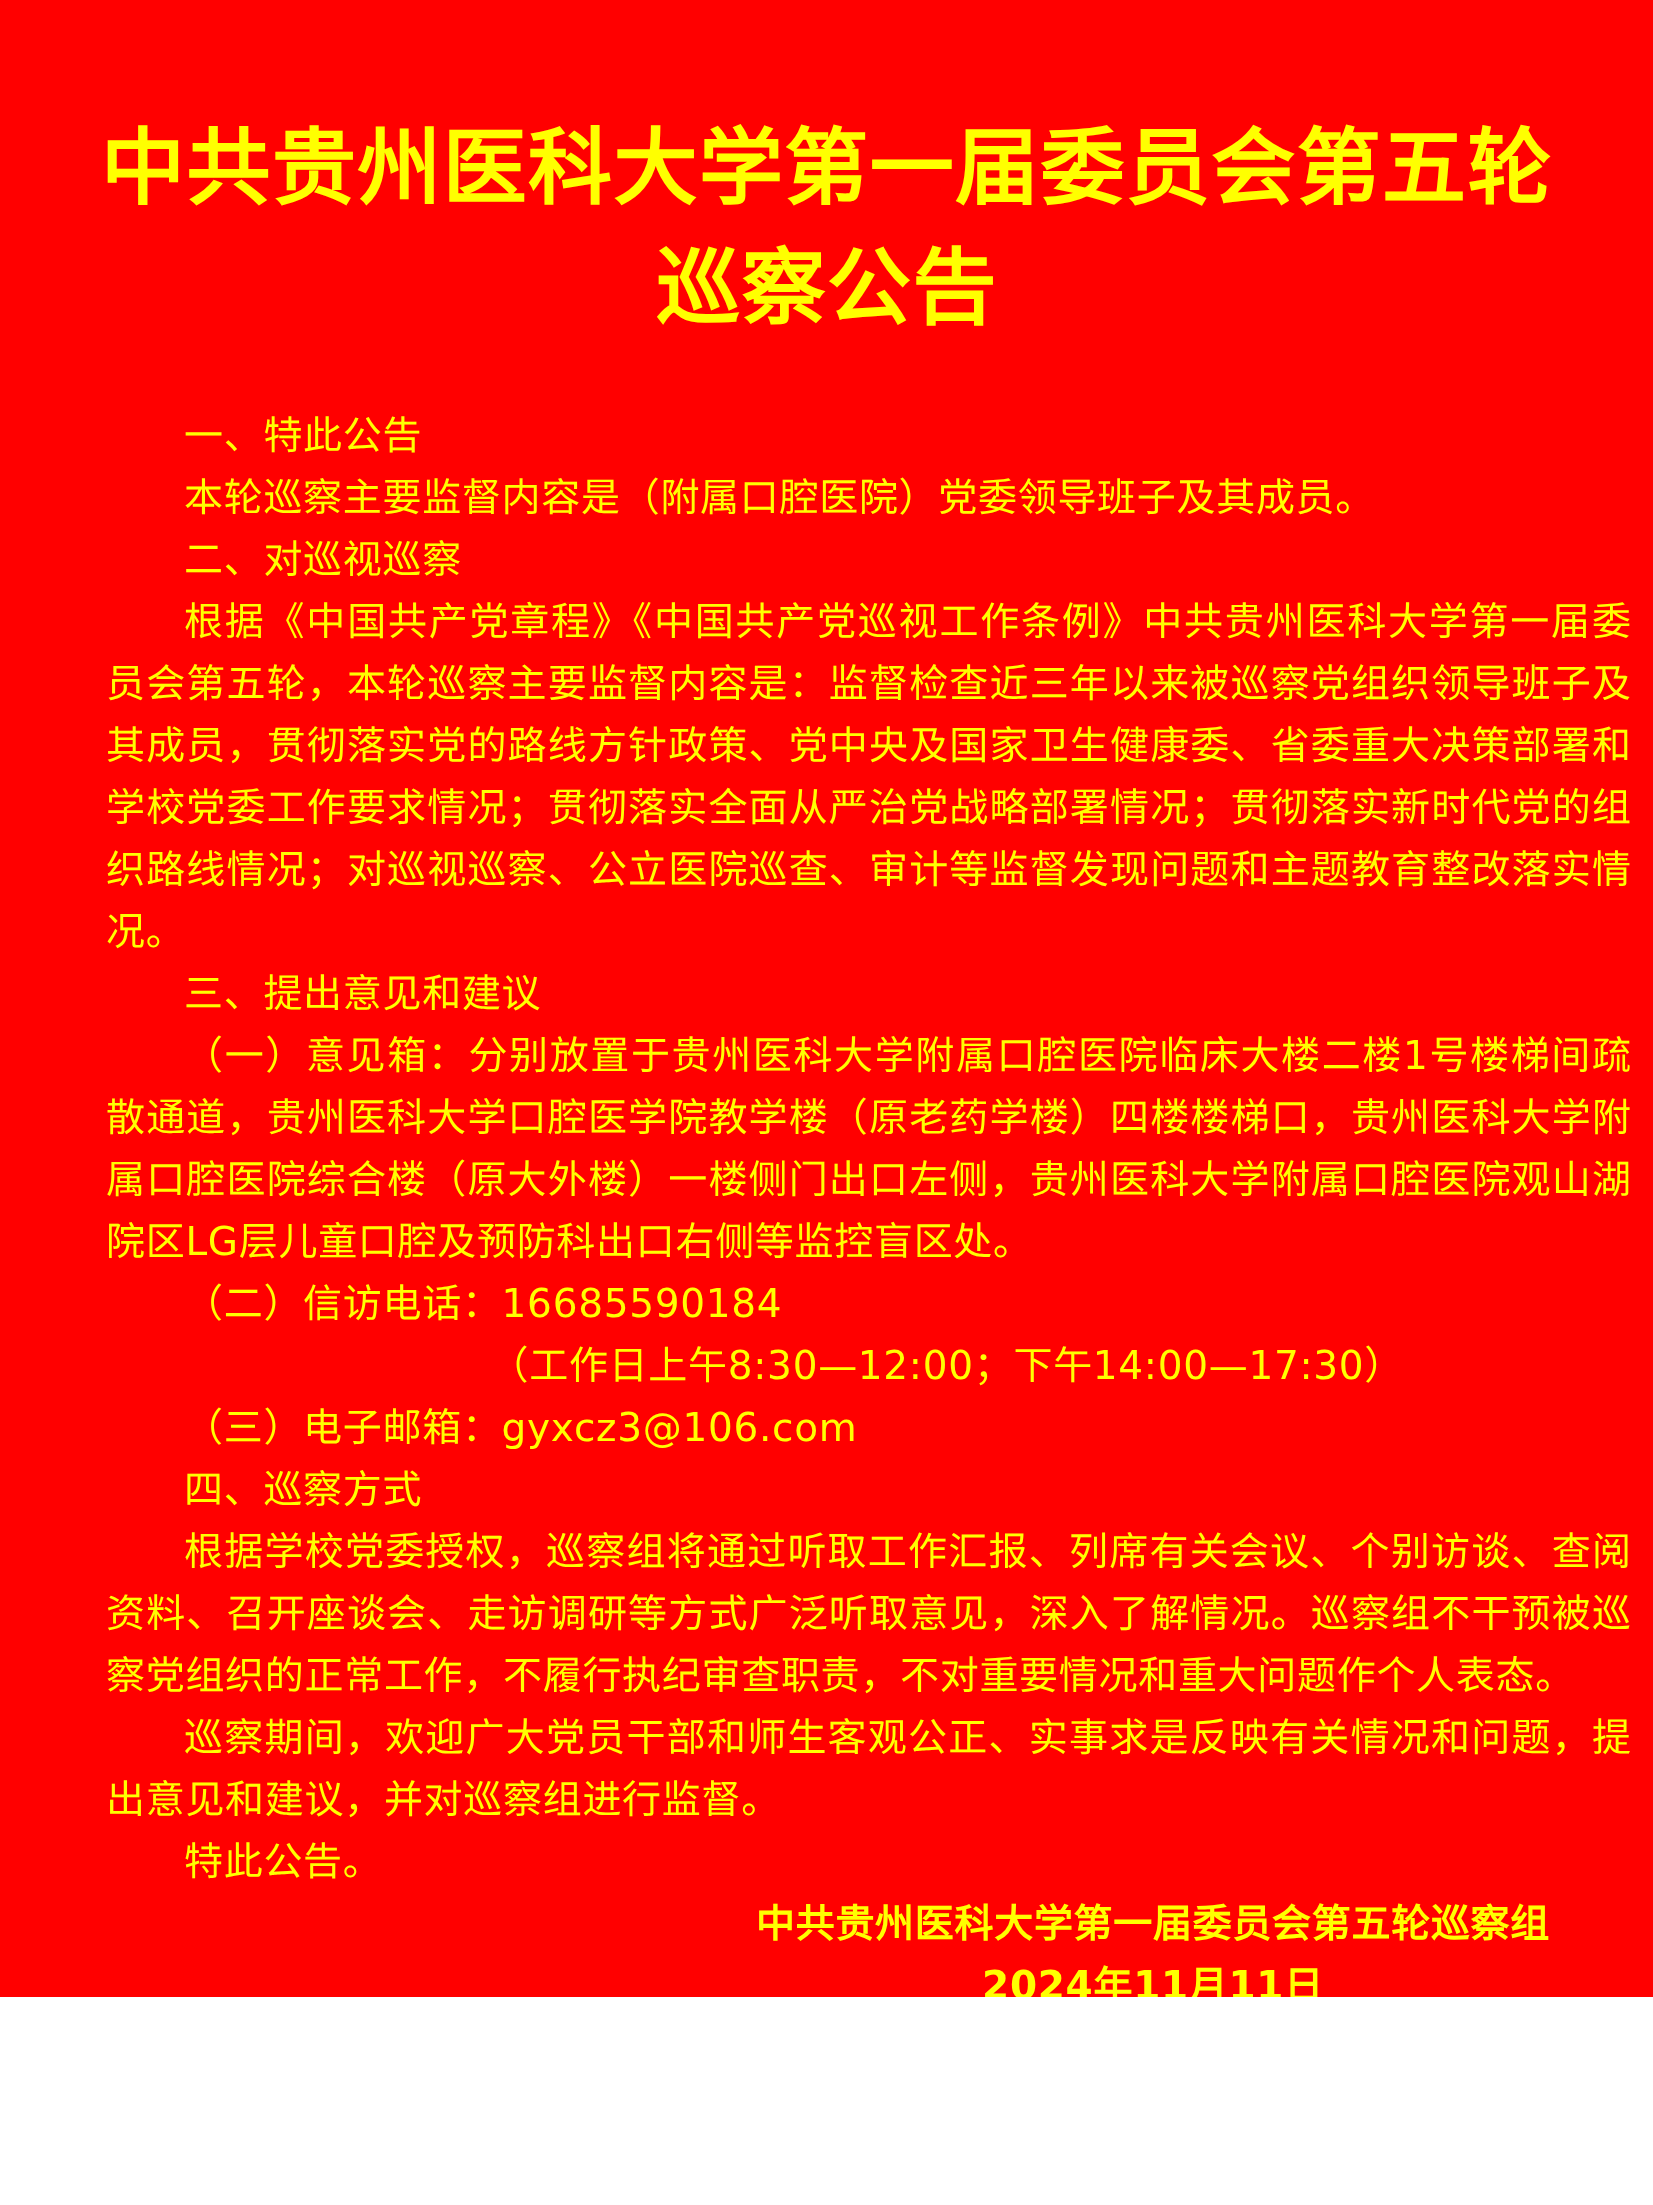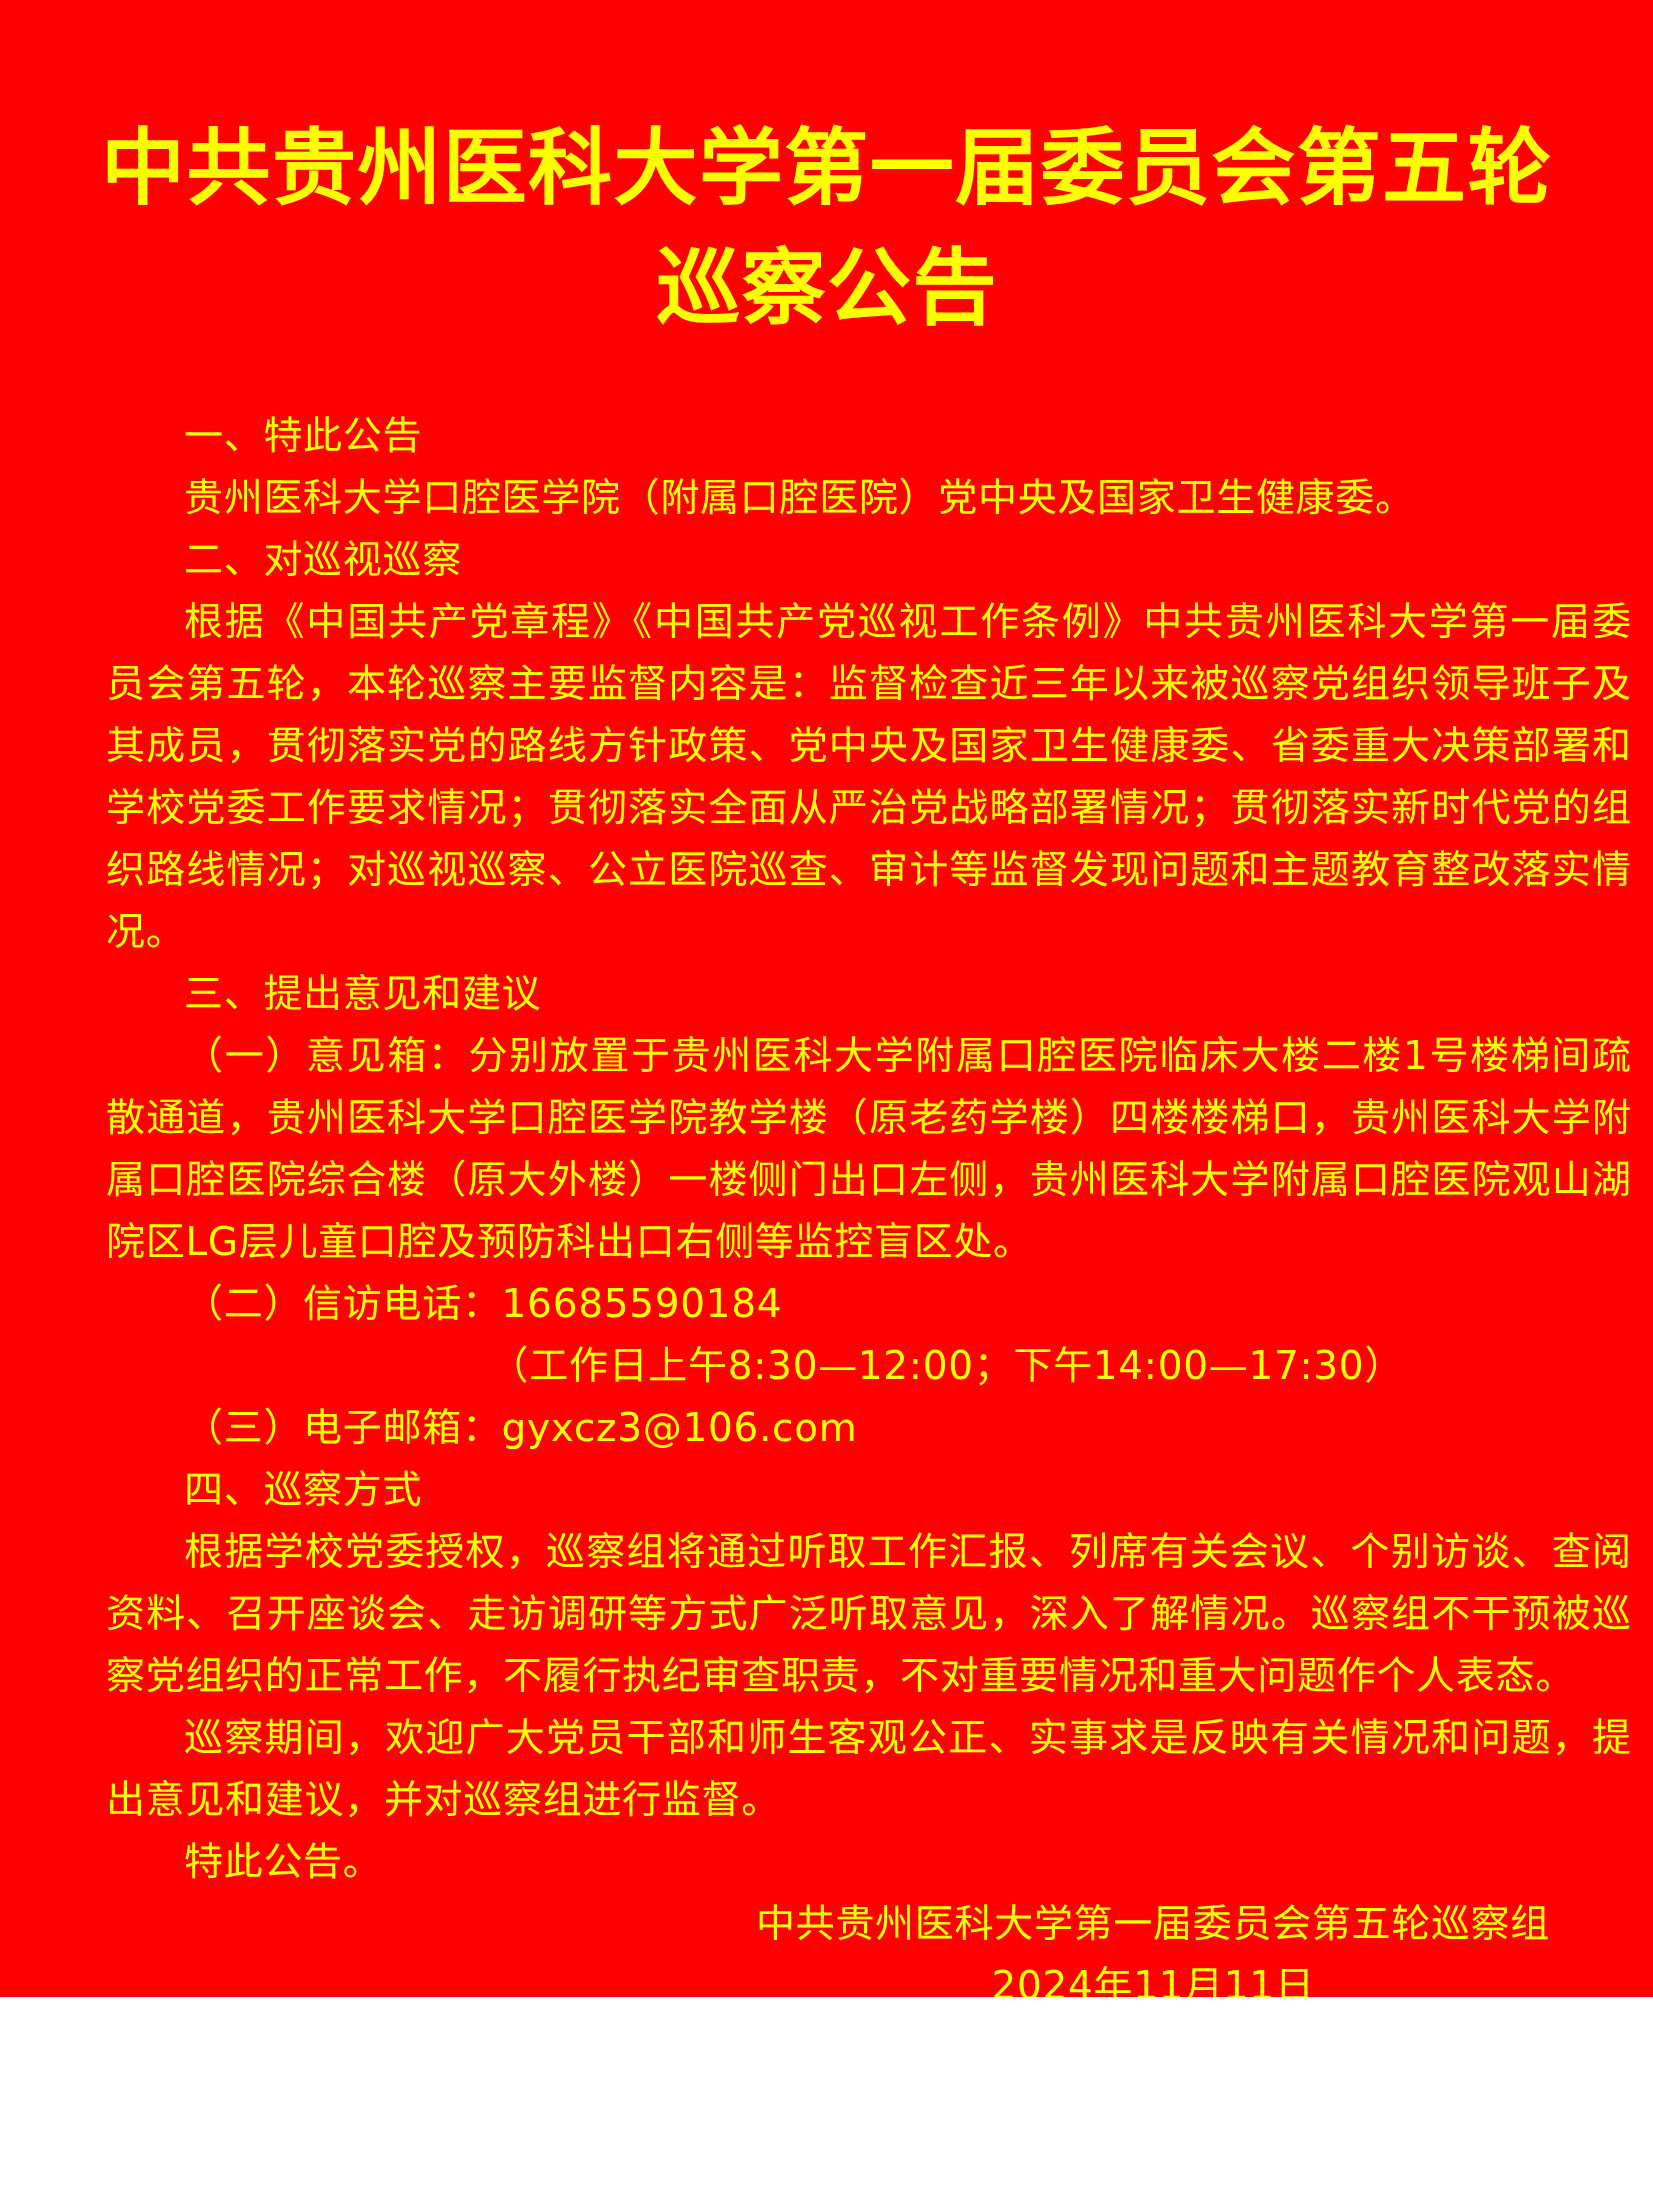--- a/index.html
+++ b/index.html
@@ -45,20 +45,21 @@
   .content p.indent-deep {
     text-indent: 4em;
     text-align: center;
   }
   .signature {
     padding-right: 104px;
     text-align: right;
     font-size: 39px;
     line-height: 62px;
     letter-spacing: 0.7px;
+    font-weight: bold;
   }
   .signature .sig-inner {
     display: inline-block;
     text-align: center;
   }
   .signature p {
     margin: 0;
   }
 </style>
 </head>
@@ -66,21 +67,21 @@
 
 <div class="page">
 
   <header class="title-block">
     <span class="title-line">中共贵州医科大学第一届委员会第五轮</span>
     <span class="title-line">巡察公告</span>
   </header>
 
   <main class="content">
     <p>一、特此公告</p>
-    <p>贵州医科大学口腔医学院（附属口腔医院）党中央及国家卫生健康委。</p>
+    <p>本轮巡察主要监督内容是（附属口腔医院）党委领导班子及其成员。</p>
     <p>二、对巡视巡察</p>
     <p>根据《中国共产党章程》《中国共产党巡视工作条例》中共贵州医科大学第一届委员会第五轮，本轮巡察主要监督内容是：监督检查近三年以来被巡察党组织领导班子及其成员，贯彻落实党的路线方针政策、党中央及国家卫生健康委、省委重大决策部署和学校党委工作要求情况；贯彻落实全面从严治党战略部署情况；贯彻落实新时代党的组织路线情况；对巡视巡察、公立医院巡查、审计等监督发现问题和主题教育整改落实情况。</p>
     <p>三、提出意见和建议</p>
     <p>（一）意见箱：分别放置于贵州医科大学附属口腔医院临床大楼二楼1号楼梯间疏散通道，贵州医科大学口腔医学院教学楼（原老药学楼）四楼楼梯口，贵州医科大学附属口腔医院综合楼（原大外楼）一楼侧门出口左侧，贵州医科大学附属口腔医院观山湖院区LG层儿童口腔及预防科出口右侧等监控盲区处。</p>
     <p>（二）信访电话：16685590184</p>
     <p class="indent-deep">（工作日上午8:30—12:00；下午14:00—17:30）</p>
     <p>（三）电子邮箱：gyxcz3@106.com</p>
     <p>四、巡察方式</p>
     <p>根据学校党委授权，巡察组将通过听取工作汇报、列席有关会议、个别访谈、查阅资料、召开座谈会、走访调研等方式广泛听取意见，深入了解情况。巡察组不干预被巡察党组织的正常工作，不履行执纪审查职责，不对重要情况和重大问题作个人表态。</p>
     <p>巡察期间，欢迎广大党员干部和师生客观公正、实事求是反映有关情况和问题，提出意见和建议，并对巡察组进行监督。</p>

